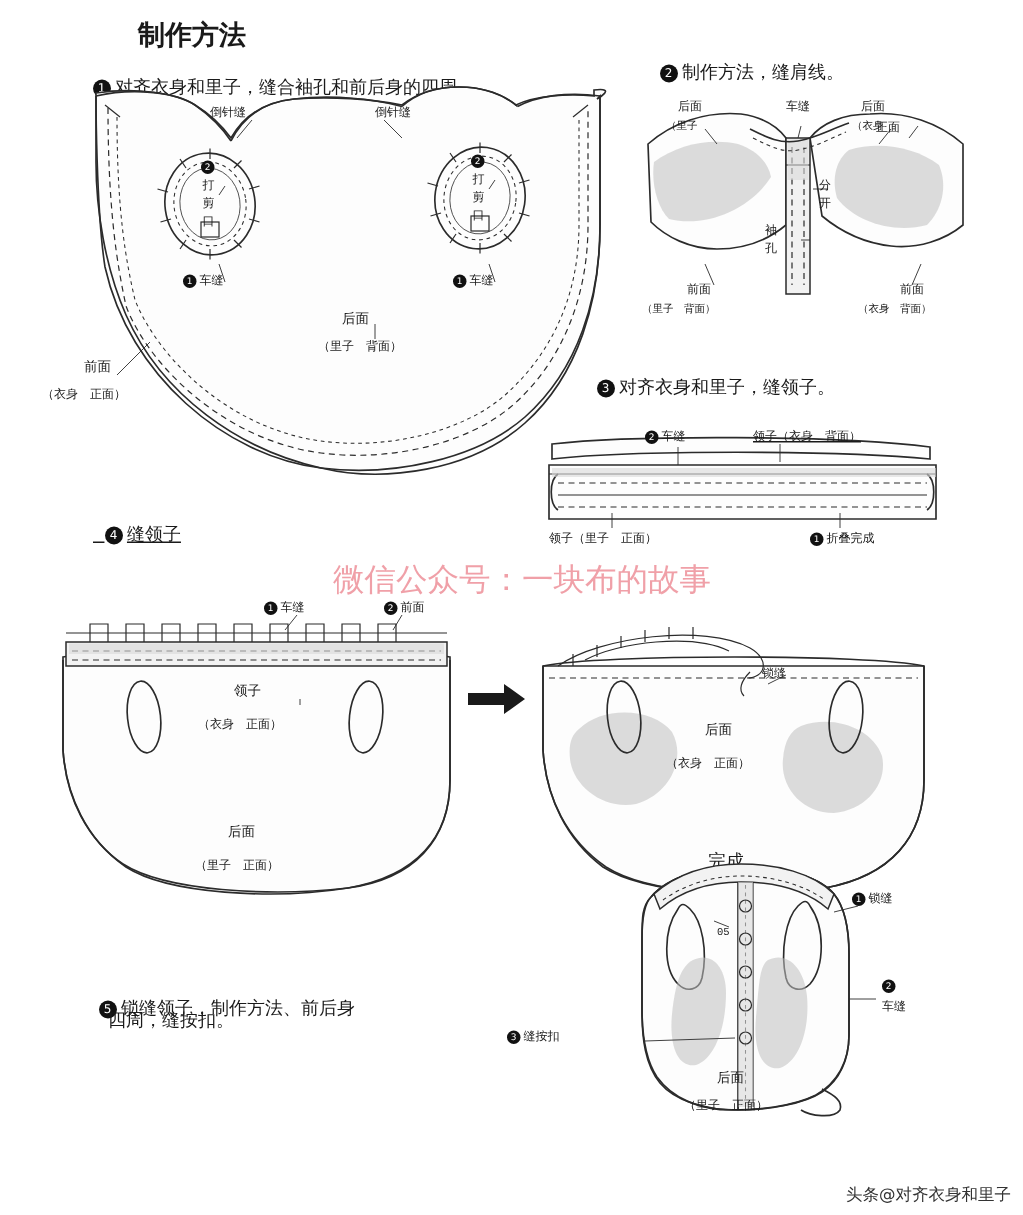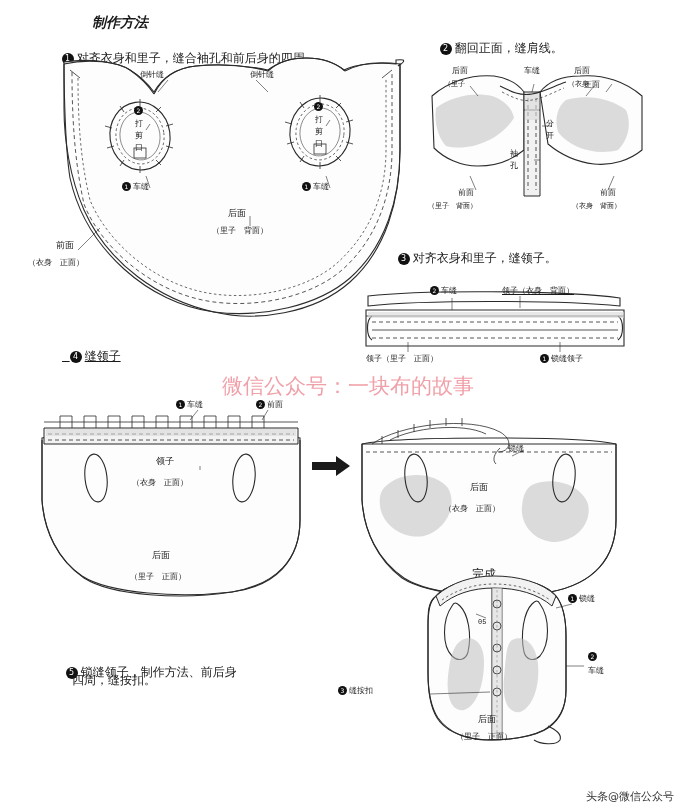--- a/index.html
+++ b/index.html
@@ -1,19 +1,19 @@
 <!DOCTYPE html>
 <html><head>
 <meta charset="utf-8">
 <style>
   html,body{margin:0;padding:0;background:#fff;}
   body{width:682px;height:810px;position:relative;overflow:hidden;
        font-family:"DejaVu Sans","Liberation Sans",sans-serif;color:#1a1a1a;}
   .t{position:absolute;white-space:pre;line-height:1.15;}
-  .title{font-size:14px;font-weight:bold;font-style:italic;}
+  .title{font-size:18px;font-weight:bold;}
   .step{font-size:12px;}
   .lbl{font-size:9px;}
   .lbl8{font-size:8px;}
   .lbl7{font-size:7px;}
   .num{display:inline-block;width:12px;height:12px;border-radius:50%;
        background:#111;color:#fff;font-size:8px;line-height:12px;text-align:center;
        vertical-align:1px;margin-right:3px;}
   .numsm{display:inline-block;width:9px;height:9px;border-radius:50%;
        background:#111;color:#fff;font-size:6px;line-height:9px;text-align:center;
        margin-right:2px;}
@@ -119,21 +119,21 @@
 <div class="t lbl8" style="left:314px;top:102px;"><span class="numsm">2</span></div>
 <div class="t lbl8" style="left:315px;top:114px;line-height:12px;">打<br>剪<br>口</div>
 <div class="t lbl8" style="left:122px;top:182px;"><span class="numsm">1</span><span>车缝</span></div>
 <div class="t lbl8" style="left:302px;top:182px;"><span class="numsm">1</span><span>车缝</span></div>
 <div class="t lbl" style="left:228px;top:208px;">后面</div>
 <div class="t lbl8" style="left:212px;top:226px;">（里子　背面）</div>
 <div class="t lbl" style="left:56px;top:240px;">前面</div>
 <div class="t lbl8" style="left:28px;top:258px;">（衣身　正面）</div>
 
 <div class="t step" style="left:432px;top:28px;">
-  <span class="num">2</span><span>翻回正面，缝肩线。</span>
+  <span class="num">2</span><span>制作方法，缝肩线。</span>
 </div>
 
 <svg width="682" height="810">
 
   <path class="fillw" d="M432,96 C448,82 470,74 494,76 C508,78 518,84 524,92
      L524,150 C512,160 496,166 478,166 C460,166 444,158 434,148 Z"></path>
   <path class="shade" d="M436,108 C452,96 474,92 492,96 C504,100 512,108 514,118
      C500,140 470,152 446,146 C438,138 434,122 436,108 Z"></path>
 
   <path class="fillw" d="M540,92 C548,82 562,76 580,76 C604,74 626,82 642,96
@@ -193,21 +193,21 @@
 
   <path class="lead" d="M452,298 L452,310"></path>
   <path class="lead" d="M520,296 L520,308"></path>
   <path class="lead" d="M408,352 L408,342"></path>
   <path class="lead" d="M560,352 L560,342"></path>
 </svg>
 
 <div class="t lbl8" style="left:430px;top:286px;"><span class="numsm">2</span><span>车缝</span></div>
 <div class="t lbl8" style="left:502px;top:286px;text-decoration:underline;">领子（衣身　背面）</div>
 <div class="t lbl8" style="left:366px;top:354px;">领子（里子　正面）</div>
-<div class="t lbl8" style="left:540px;top:354px;"><span class="numsm">1</span><span>锁缝领子</span></div>
+<div class="t lbl8" style="left:540px;top:354px;"><span class="numsm">1</span><span>折叠完成</span></div>
 
 <div class="t step" style="left:62px;top:336px;text-decoration:underline;">
   <span class="num">4</span><span>缝领子</span>
 </div>
 
 <div class="wm">微信公众号：一块布的故事</div>
 
 <svg width="682" height="810">
 
   <path class="fillw" d="M42,440 L42,438 C80,430 260,430 300,438 L300,440
@@ -335,13 +335,13 @@
 </svg>
 
 <div class="t lbl8" style="left:568px;top:594px;"><span class="numsm">1</span><span>锁缝</span></div>
 <div class="t lbl8" style="left:588px;top:652px;"><span class="numsm">2</span></div>
 <div class="t lbl8" style="left:588px;top:666px;">车缝</div>
 <div class="t lbl8" style="left:338px;top:686px;"><span class="numsm">3</span><span>缝按扣</span></div>
 <div class="t lbl7" style="left:478px;top:618px;font-family:Liberation Mono, monospace;">05</div>
 <div class="t lbl" style="left:478px;top:714px;">后面</div>
 <div class="t lbl8" style="left:456px;top:732px;">（里子　正面）</div>
 
-<div class="foot">头条@微信公众号</div>
+<div class="foot">头条@对齐衣身和里子</div>
 
 </body></html>

